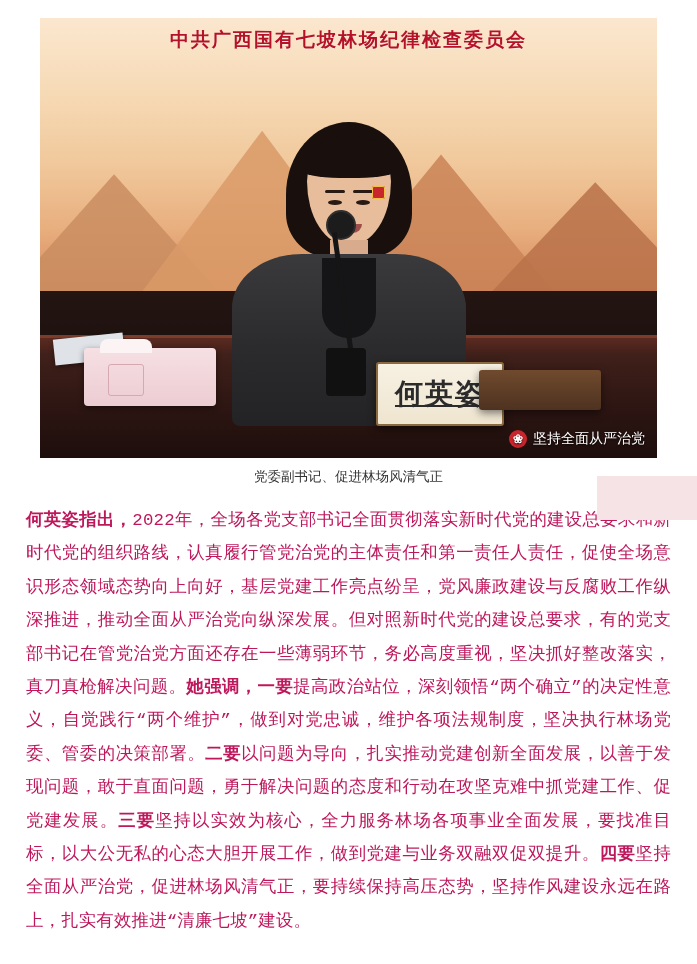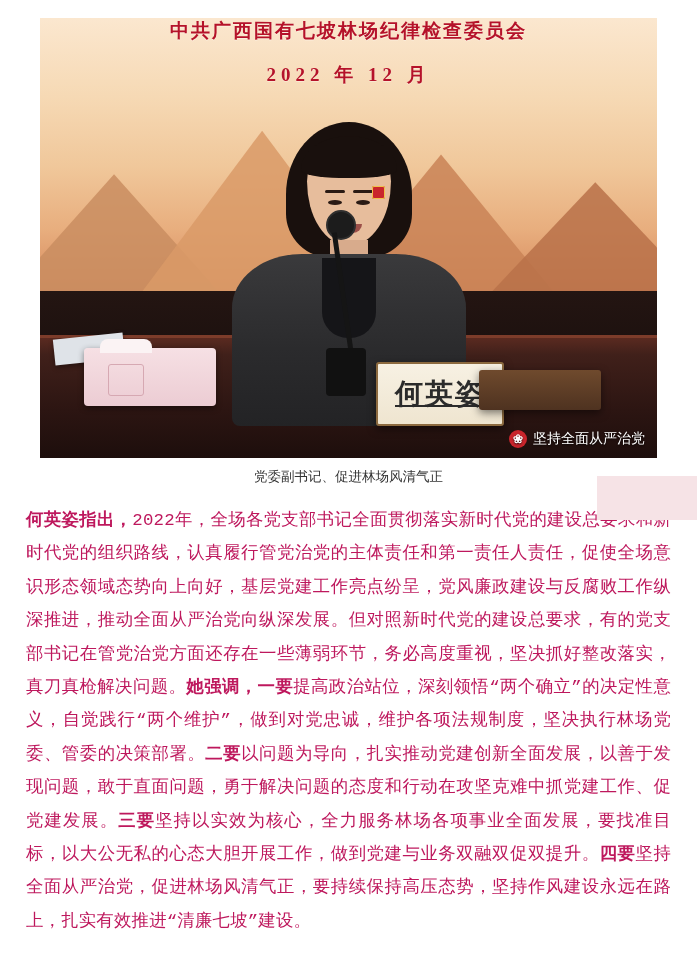--- a/index.html
+++ b/index.html
@@ -70,21 +70,21 @@
     position: absolute;
     left: 0; right: 0;
     top: 72%;
     bottom: 0;
     background: linear-gradient(180deg, #5a2a20 0%, #40201a 14%, #2c1512 60%, #1d0e0c 100%);
     border-top: 3px solid #7c3c2a;
   }
 
   .banner-title {
     position: absolute;
-    top: 0;
+    top: 9px;
     left: 0; right: 0;
     text-align: center;
     color: #b5122a;
     font-weight: bold;
     font-size: 19px;
     letter-spacing: 2px;
     text-shadow: 0 1px 0 rgba(255,255,255,.35);
   }
   .banner-sub {
     position: absolute;
@@ -327,21 +327,20 @@
         <span></span>
           <span></span>
           <span></span>
           <span></span>
       </div>
       <div class="stage-dark"></div>
       <div class="desk"></div>
     </div>
 
     <div class="banner-title">中共广西国有七坡林场纪律检查委员会</div>
-    <div class="banner-sub">2022 年 12 月</div>
 
     <div class="person">
       <div class="hair"></div>
       <div class="face">
         <div class="brow l"></div>
         <div class="brow r"></div>
         <div class="eye l"></div>
         <div class="eye r"></div>
         <div class="mouth"></div>
       </div>

